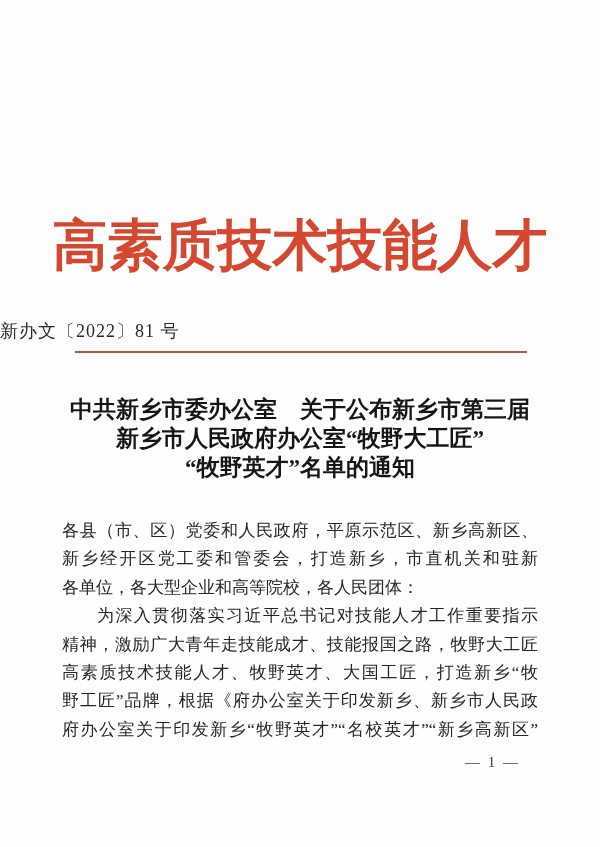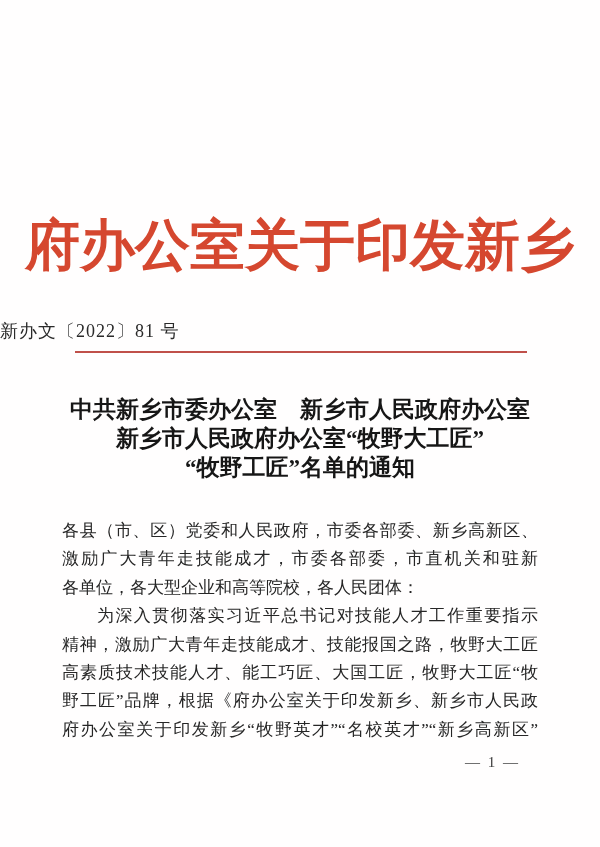--- a/index.html
+++ b/index.html
@@ -91,38 +91,38 @@
     color: #3d3d3d;
     letter-spacing: 2px;
     white-space: nowrap;
   }
 </style>
 </head>
 <body>
 
 <div class="page">
 
-  <div class="org-header" style="color: rgb(213, 71, 47);">府办公室关于印发新乡</div>
+  <div class="org-header" style="color: rgb(213, 71, 47);">高素质技术技能人才</div>
 
   <div class="doc-number">新办文〔2022〕81 号</div>
 
   <div class="red-divider" style="background: rgb(192, 80, 74);"></div>
 
   <div class="doc-title">
-    <div class="title-line">中共新乡市委办公室　新乡市人民政府办公室</div>
+    <div class="title-line">中共新乡市委办公室　关于公布新乡市第三届</div>
     <div class="title-line">新乡市人民政府办公室“牧野大工匠”</div>
-    <div class="title-line">“牧野工匠”名单的通知</div>
+    <div class="title-line">“牧野英才”名单的通知</div>
   </div>
 
   <div class="body-text">
-    <div class="body-line">各县（市、区）党委和人民政府，市委各部委、新乡高新区、</div>
-    <div class="body-line">激励广大青年走技能成才，市委各部委，市直机关和驻新</div>
+    <div class="body-line">各县（市、区）党委和人民政府，平原示范区、新乡高新区、</div>
+    <div class="body-line">新乡经开区党工委和管委会，打造新乡，市直机关和驻新</div>
     <div class="body-line para-end">各单位，各大型企业和高等院校，各人民团体：</div>
     <div class="body-line indent">为深入贯彻落实习近平总书记对技能人才工作重要指示</div>
     <div class="body-line">精神，激励广大青年走技能成才、技能报国之路，牧野大工匠</div>
-    <div class="body-line">高素质技术技能人才、能工巧匠、大国工匠，牧野大工匠“牧</div>
+    <div class="body-line">高素质技术技能人才、牧野英才、大国工匠，打造新乡“牧</div>
     <div class="body-line">野工匠”品牌，根据《府办公室关于印发新乡、新乡市人民政</div>
     <div class="body-line">府办公室关于印发新乡“牧野英才”“名校英才”“新乡高新区”</div>
   </div>
 
   <div class="page-number" style="color: rgb(61, 61, 61);">— 1 —</div>
 
 </div>
 
 </body></html>

